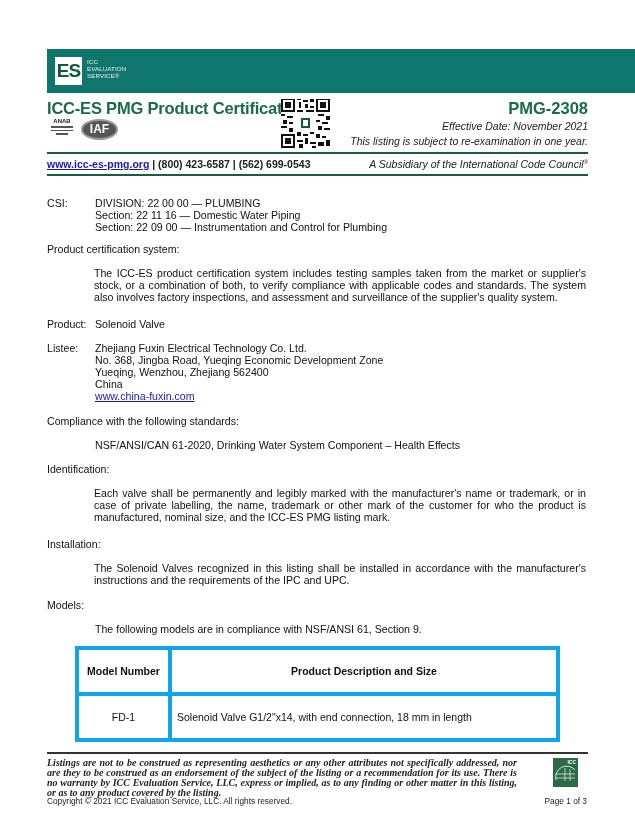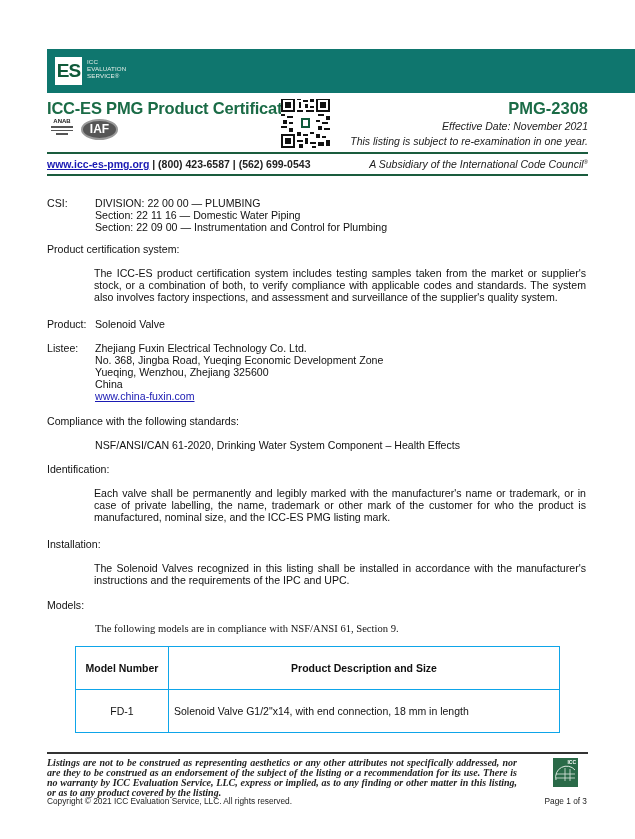--- a/index.html
+++ b/index.html
@@ -29,21 +29,21 @@
     .contact a { color: #1a1ab3; text-decoration: underline; }
     .subsidiary { position: absolute; right: 47px; top: 158px; font-size: 10.5px; font-style: italic; color: #222; }
     .subsidiary sup { font-size: 6px; }
     .rule-bot { position: absolute; left: 47px; top: 174px; width: 541px; height: 2px; background: #1a5c3e; }
 
     .line { position: absolute; font-size: 10.6px; line-height: 12px; white-space: nowrap; color: #111; }
     .para { position: absolute; left: 94px; width: 492px; font-size: 10.6px; line-height: 12.2px; text-align: justify; color: #111; }
     a.link { color: #1a1ab3; text-decoration: underline; }
 
     table.models { position: absolute; left: 75px; top: 646px; width: 485px; border-collapse: collapse; font-size: 10.5px; }
-    table.models th, table.models td { border: 1px solid #0ea5e9; height: 25px; padding: 15px 5px; }
+    table.models th, table.models td { border: 4px solid #0ea5e9; height: 25px; padding: 15px 5px; }
     table.models th { font-weight: bold; text-align: center; font-size: 10.5px; }
     table.models td.c1 { text-align: center; width: 93px; }
     table.models th.c1 { width: 93px; }
 
     .foot-rule { position: absolute; left: 47px; top: 752px; width: 541px; height: 1.5px; background: #333; }
     .disclaimer { position: absolute; left: 47px; top: 758px; width: 470px; font-family: "Liberation Serif", serif; font-style: italic; font-size: 10px; line-height: 10px; color: #222; text-align: justify; font-weight: bold; }
     .copyright { position: absolute; left: 47px; top: 796px; font-size: 8.3px; color: #222; }
     .icc-logo { position: absolute; left: 553px; top: 758px; width: 25px; height: 29px; background: #2a6a48; }
     .icc-logo .txt { position: absolute; right: 2px; top: 1px; font-size: 5px; color: #fff; font-weight: bold; }
     .page-no { position: absolute; right: 48px; top: 796px; font-size: 8.3px; color: #222; }
@@ -140,35 +140,35 @@
 
 <div class="line" style="left:47px;top:243px;">Product certification system:</div>
 <div class="para" style="top:267px;">The ICC-ES product certification system includes testing samples taken from the market or supplier's stock, or a combination of both, to verify compliance with applicable codes and standards.  The system also involves factory inspections, and assessment and surveillance of the supplier's quality system.</div>
 
 <div class="line" style="left:47px;top:318px;">Product:</div>
 <div class="line" style="left:95px;top:318px;">Solenoid Valve</div>
 
 <div class="line" style="left:47px;top:342px;">Listee:</div>
 <div class="line" style="left:95px;top:342px;">Zhejiang Fuxin Electrical Technology Co. Ltd.</div>
 <div class="line" style="left:95px;top:354px;">No. 368, Jingba Road, Yueqing Economic Development Zone</div>
-<div class="line" style="left:95px;top:366px;">Yueqing, Wenzhou, Zhejiang 325600</div>
+<div class="line" style="left:95px;top:366px;">Yueqing, Wenzhou, Zhejiang 562400</div>
 <div class="line" style="left:95px;top:378px;">China</div>
 <a class="line link" href="#" style="left:95px;top:390px;">www.china-fuxin.com</a>
 
 <div class="line" style="left:47px;top:415px;">Compliance with the following standards:</div>
 <div class="line" style="left:95px;top:439px;">NSF/ANSI/CAN 61-2020, Drinking Water System Component – Health Effects</div>
 
 <div class="line" style="left:47px;top:463px;">Identification:</div>
 <div class="para" style="top:487px;">Each valve shall be permanently and legibly marked with the manufacturer's name or trademark, or in case of private labelling, the name, trademark or other mark of the customer for who the product is manufactured, nominal size, and the ICC-ES PMG listing mark.</div>
 
 <div class="line" style="left:47px;top:538px;">Installation:</div>
 <div class="para" style="top:562px;">The Solenoid Valves recognized in this listing shall be installed in accordance with the manufacturer's instructions and the requirements of the IPC and UPC.</div>
 
 <div class="line" style="left:47px;top:599px;">Models:</div>
-<div class="line" style="left:95px;top:623px;font-family:Liberation Serif, serif;">The following models are in compliance with NSF/ANSI 61, Section 9.</div>
+<div class="line" style="left:95px;top:623px;">The following models are in compliance with NSF/ANSI 61, Section 9.</div>
 
 <table class="models">
   <thead>
     <tr>
       <th class="c1">Model Number</th>
       <th>Product Description and Size</th>
     </tr>
   </thead>
   <tbody>
     <tr>

